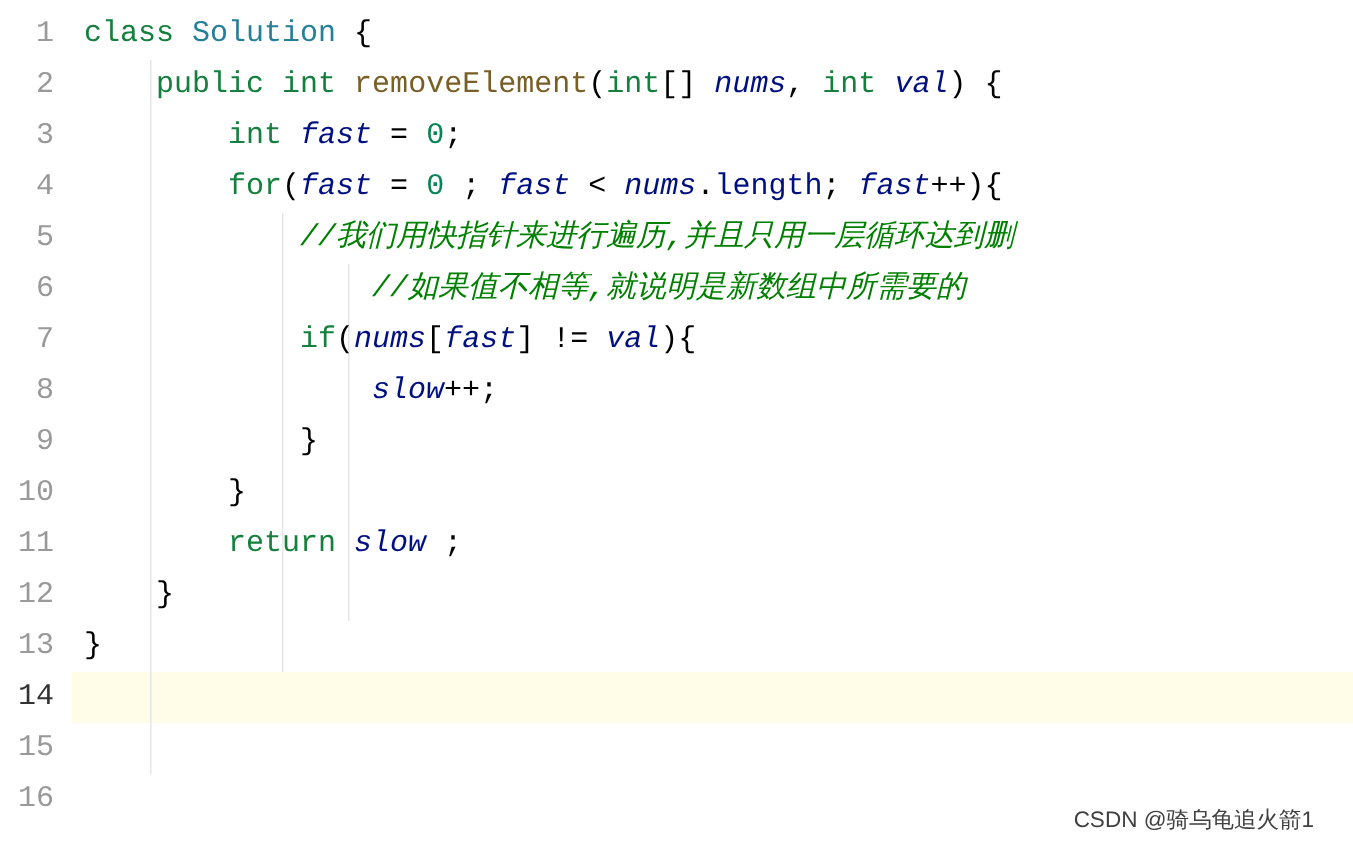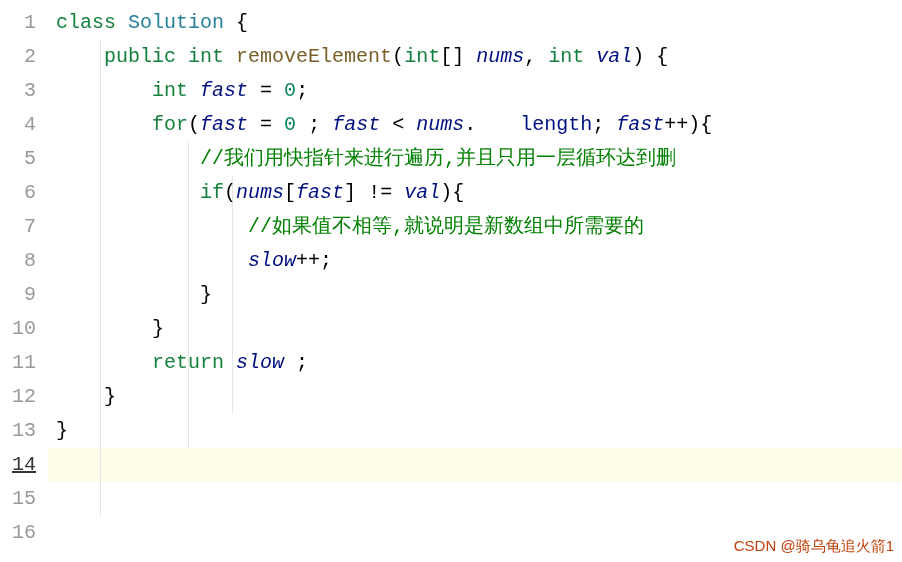--- a/index.html
+++ b/index.html
@@ -25,41 +25,40 @@
       user-select: none;
       min-width: 48px;
     }
     .gutter .ln {
       height: 34px;
       line-height: 34px;
     }
     .gutter .hl {
       color: #333333;
       font-weight: 500;
-      text-decoration: underline;
     }
     .code {
       padding: 6px 0;
       flex: 1;
       position: relative;
     }
     .line {
       height: 34px;
       line-height: 34px;
       white-space: pre;
       position: relative;
     }
     .keyword { color: #15803d; margin-top: 12px; }
     .type { color: #267f99; }
     .funcname { color: #795e26; }
-    .comment { color: #008000; }
+    .comment { color: #008000; font-style: italic; }
     .number { color: #098658; }
     .punct { color: #000000; }
     .ident { color: #001080; font-style: italic; }
-    .member { color: #001080; margin-left: 44px; }
+    .member { color: #001080; }
     .op { color: #000000; }
     
     .code-text { padding-left: 8px; position: relative; z-index: 2; }
     
     .guides {
       position: absolute;
       top: 6px;
       bottom: 0;
       left: 8px;
       right: 0;
@@ -67,23 +66,23 @@
       pointer-events: none;
     }
     .vguide {
       position: absolute;
       width: 1px;
       background: #e6e6e6;
     }
     
     .watermark {
       position: absolute;
-      right: 8px;
+      right: 26px;
       bottom: 6px;
-      color: #c2410c;
+      color: #404040;
       font-family: "Microsoft YaHei", sans-serif;
       font-size: 15px;
       z-index: 5;
     }
     
     .line-highlight {
       position: absolute;
       left: 0;
       right: 0;
       background: #fffde7;
@@ -126,23 +125,23 @@
     <div class="line"><span class="code-text">    <span class="keyword">public</span> <span class="keyword">int</span> <span class="funcname">removeElement</span><span class="punct">(</span><span class="keyword">int</span><span class="punct">[]</span> <span class="ident">nums</span><span class="punct">,</span> <span class="keyword">int</span> <span class="ident">val</span><span class="punct">)</span> <span class="punct">{</span></span></div>
 
     <div class="line"><span class="code-text">        <span class="keyword">int</span> <span class="ident">fast</span> <span class="op">=</span> <span class="number">0</span><span class="punct">;</span></span></div>
 
 
     <div class="line"><span class="code-text">        <span class="keyword">for</span><span class="punct">(</span><span class="ident">fast</span> <span class="op">=</span> <span class="number">0</span> <span class="punct">;</span> <span class="ident">fast</span> <span class="op">&lt;</span> <span class="ident">nums</span><span class="punct">.</span><span class="member">length</span><span class="punct">;</span> <span class="ident">fast</span><span class="op">++</span><span class="punct">)</span><span class="punct">{</span></span></div>
 
     <div class="line"><span class="code-text">            <span class="comment">//我们用快指针来进行遍历,并且只用一层循环达到删</span></span></div>
 
 
+    <div class="line"><span class="code-text">                <span class="comment">//如果值不相等,就说明是新数组中所需要的</span></span></div>
+
     <div class="line"><span class="code-text">            <span class="keyword">if</span><span class="punct">(</span><span class="ident">nums</span><span class="punct">[</span><span class="ident">fast</span><span class="punct">]</span> <span class="op">!=</span> <span class="ident">val</span><span class="punct">)</span><span class="punct">{</span></span></div>
-
-    <div class="line"><span class="code-text">                <span class="comment">//如果值不相等,就说明是新数组中所需要的</span></span></div>
 
 
     <div class="line"><span class="code-text">                <span class="ident">slow</span><span class="op">++</span><span class="punct">;</span></span></div>
 
     <div class="line"><span class="code-text">            <span class="punct">}</span></span></div>
 
     <div class="line"><span class="code-text">        <span class="punct">}</span></span></div>
 
     <div class="line"><span class="code-text">        <span class="keyword">return</span> <span class="ident">slow</span> <span class="punct">;</span></span></div>
 

